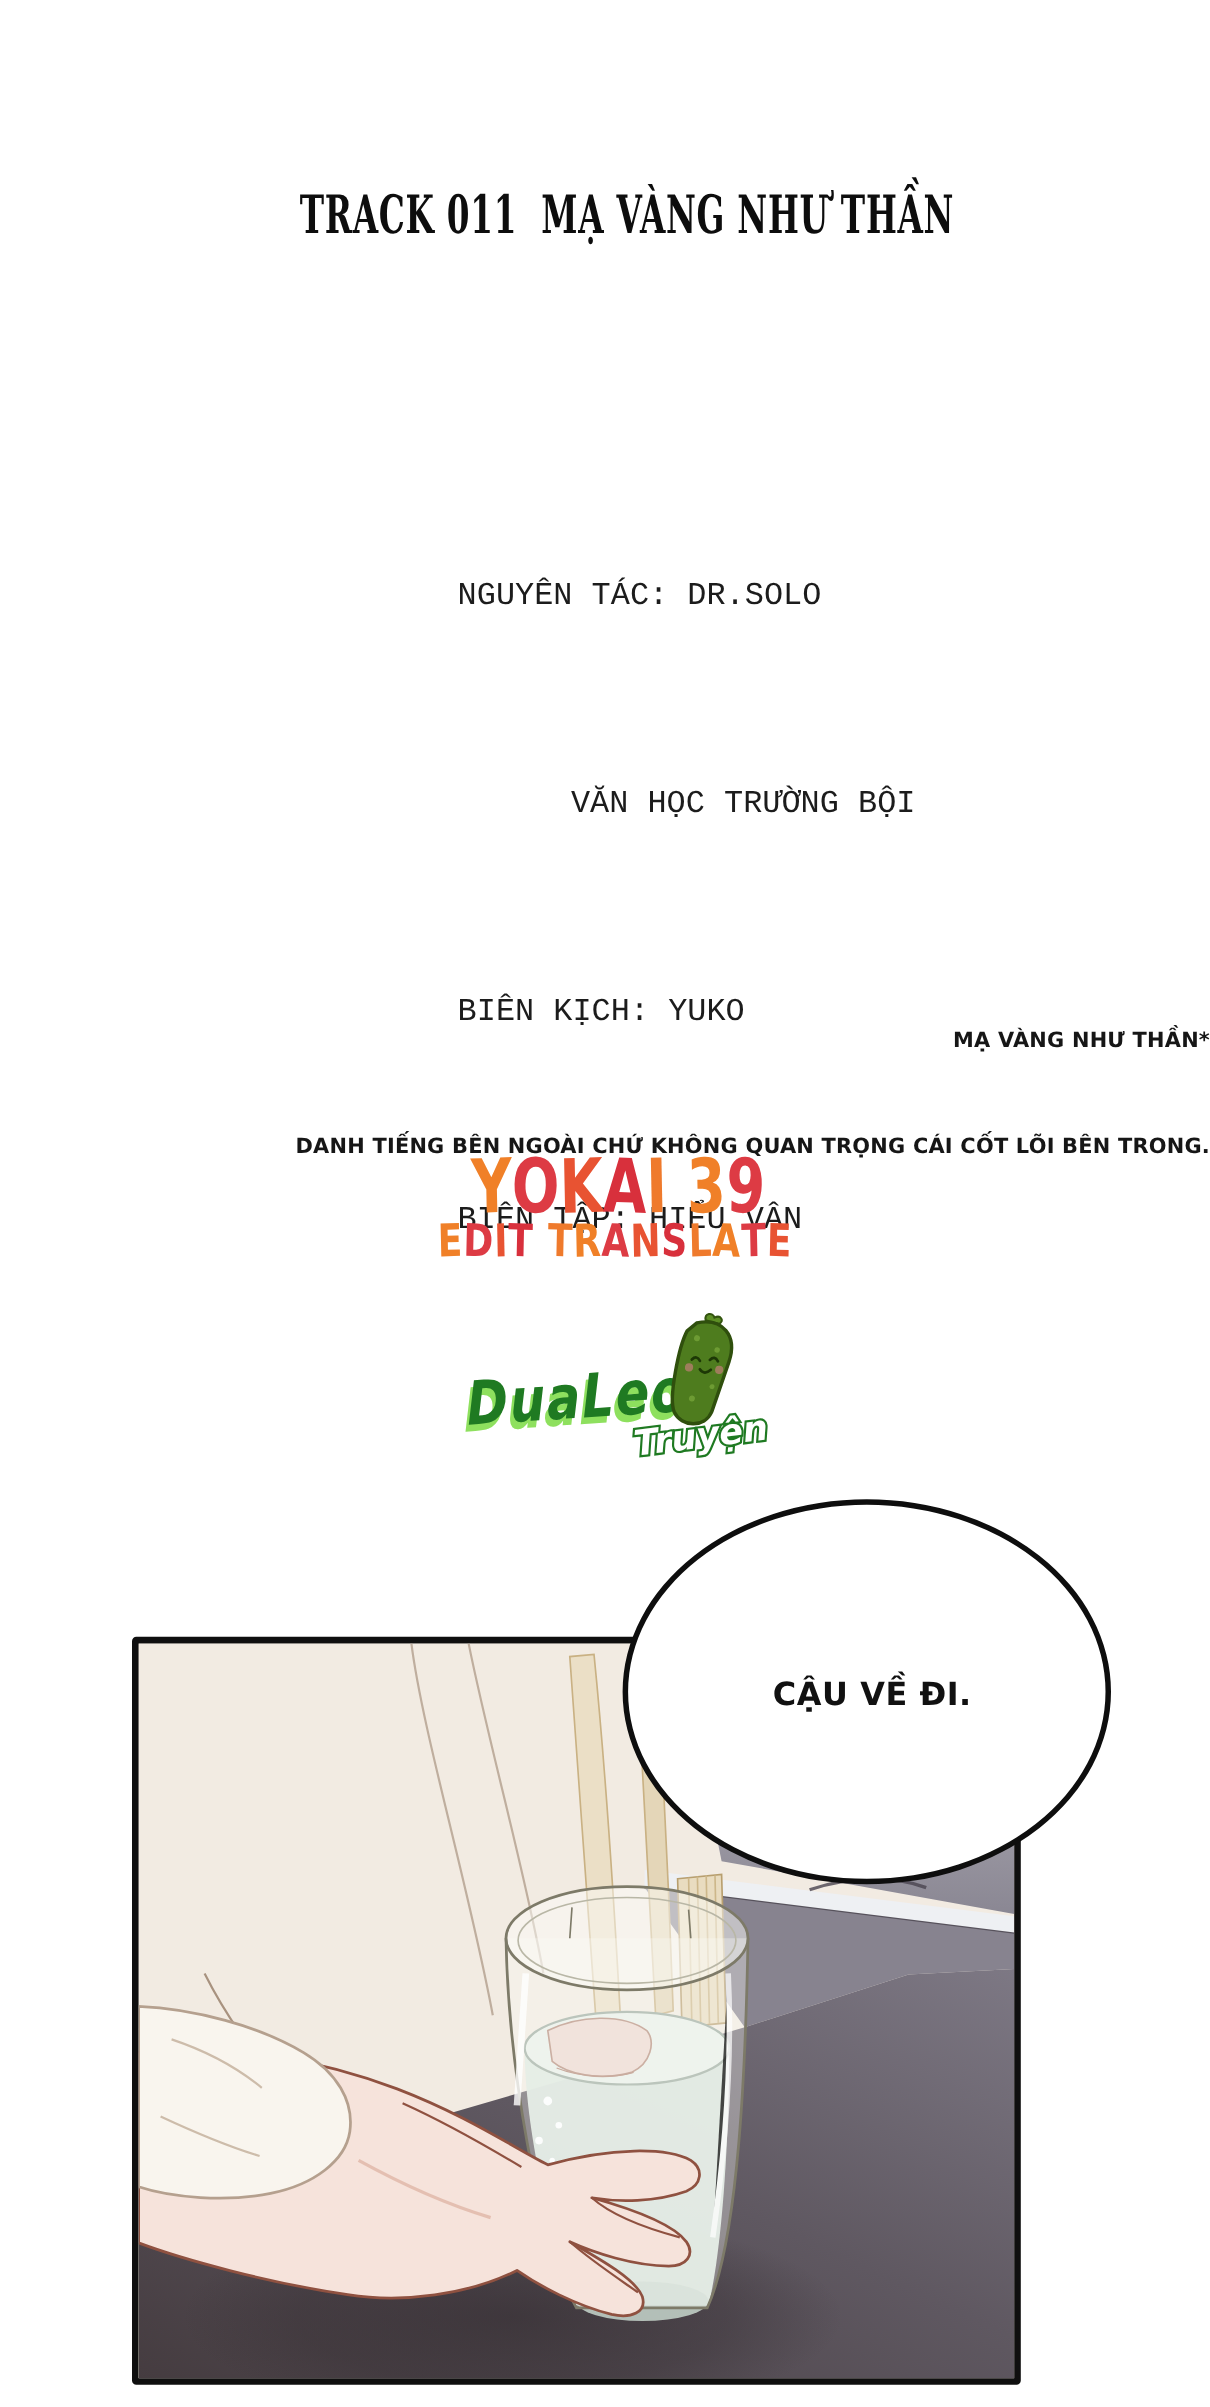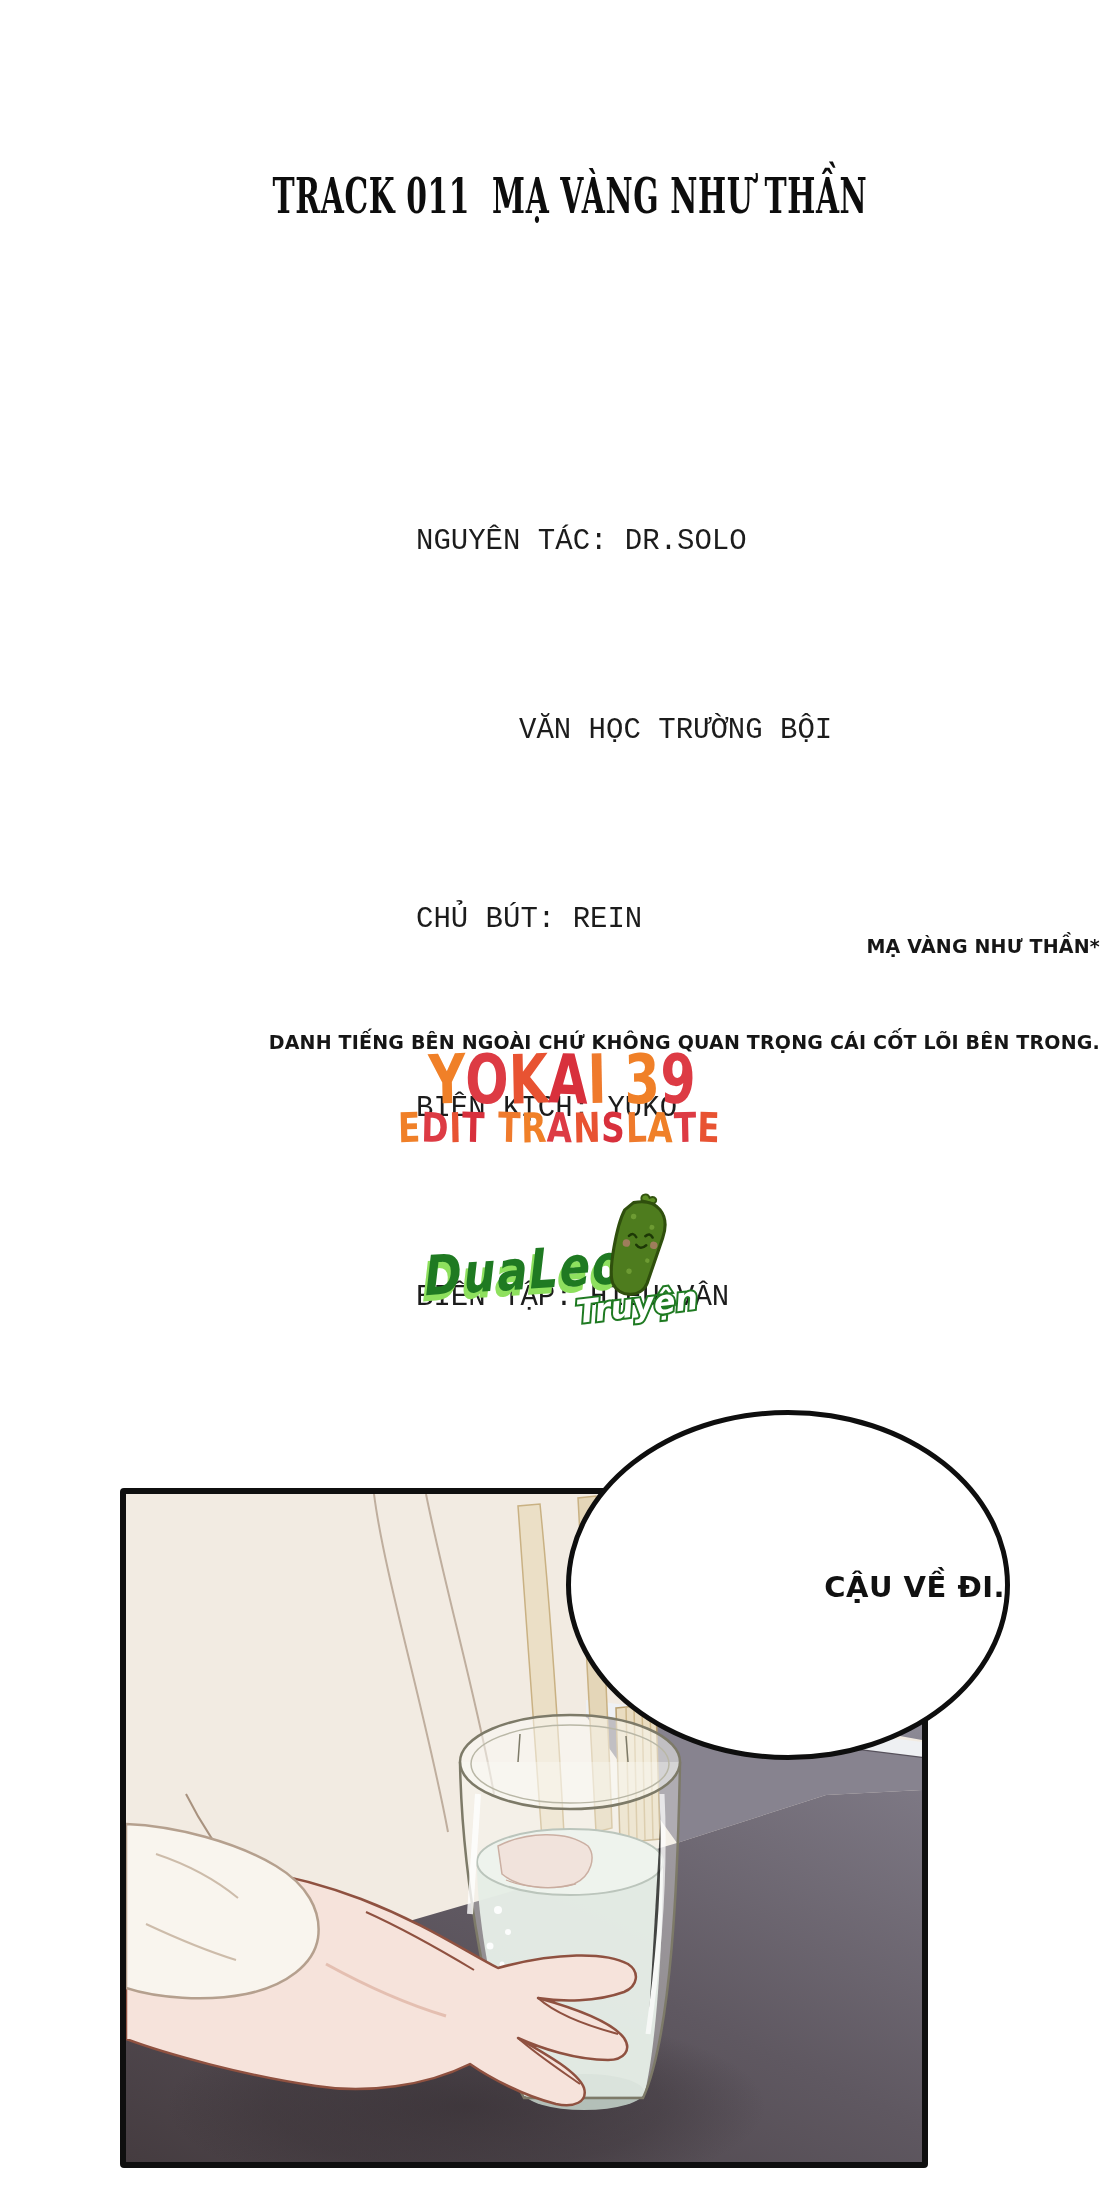--- a/index.html
+++ b/index.html
@@ -62,40 +62,39 @@
            transform:rotate(10deg); }
 
   .panel{
     position:absolute; left:120px; top:1488px; width:808px; height:680px;
     border:6px solid #0f0f0f; border-radius:4px; background:#f2ebe2;
     z-index:1; overflow:hidden;
   }
   .panel svg{ display:block; }
 
   .speech-bubble{
-    position:absolute; left:566px; top:1410px; width:444px; height:350px;
+    position:absolute; left:566px; top:1363px; width:444px; height:350px;
     background:#ffffff; border:5px solid #0e0e0e; border-radius:50%;
-    z-index:2; display:flex; align-items:center; justify-content:flex-end;
+    z-index:2; display:flex; align-items:center; justify-content:center;
   }
   .speech-bubble .bubble-text{
     font-size:29px; font-weight:700; color:#111; letter-spacing:0.5px;
     padding-left:10px; padding-top:4px; white-space:pre;
   }
 </style>
 </head>
 <body>
 
 <div id="page">
 
   <div class="chapter-title">TRACK 011  MẠ VÀNG NHƯ THẦN</div>
 
   <div class="credits">
     <div>NGUYÊN TÁC: DR.SOLO</div>
     <div class="indent">VĂN HỌC TRƯỜNG BỘI</div>
-    <div>CHỦ BÚT: REIN</div>
     <div>BIÊN KỊCH: YUKO</div>
     <div>BIÊN TẬP: HIỂU VÂN</div>
   </div>
 
   <div class="footnote">
     <div>MẠ VÀNG NHƯ THẦN*</div>
     <div>DANH TIẾNG BÊN NGOÀI CHỨ KHÔNG QUAN TRỌNG CÁI CỐT LÕI BÊN TRONG.</div>
   </div>
 
   <div class="yokai-name letterized"><span style="color: rgb(240, 128, 40);">Y</span><span style="color: rgb(221, 59, 68);">O</span><span style="color: rgb(232, 83, 50);">K</span><span style="color: rgb(216, 48, 60);">A</span><span style="color: rgb(239, 122, 44);">I</span><span> </span><span style="color: rgb(240, 128, 40);">3</span><span style="color: rgb(221, 59, 68);">9</span></div>

